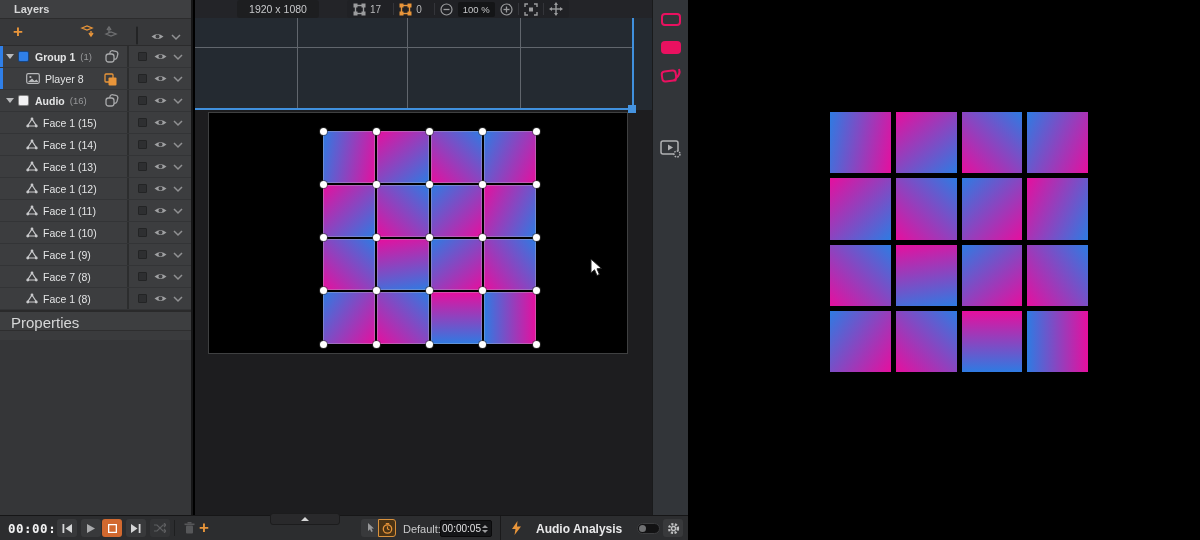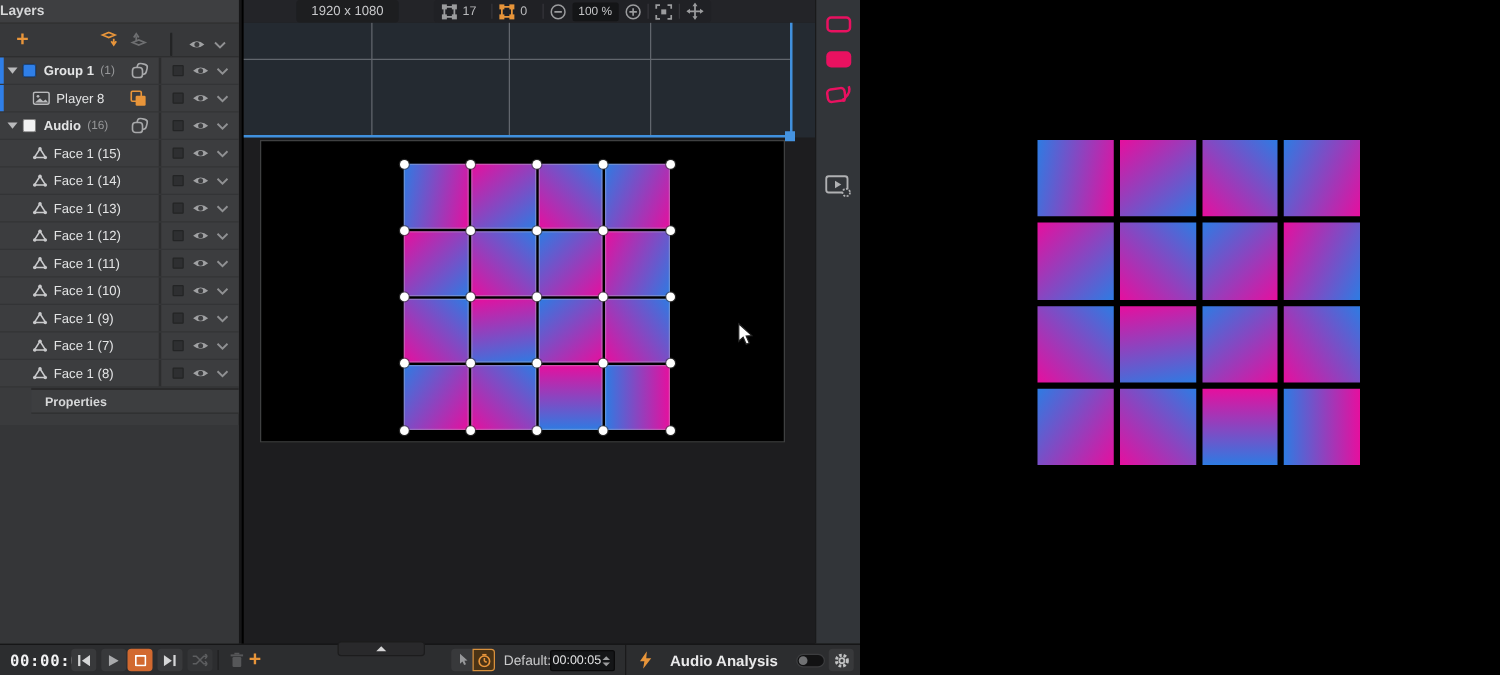--- a/index.html
+++ b/index.html
@@ -4,21 +4,21 @@
 <style>
   * { box-sizing: border-box; margin: 0; padding: 0; }
   html,body { width:1200px; height:540px; background:#000; overflow:hidden;
     font-family:"Liberation Sans", sans-serif; }
   #app { position:relative; width:1200px; height:540px; background:#000; }
 
   
   #layers-panel { position:absolute; left:0; top:0; width:193px; height:515px;
     background:#3a3b3d; border-right:2px solid #161617; }
   .panel-header { height:19px; background:#3e3f41; border-bottom:1px solid #2c2c2d;
-    color:#d6d7d8; font-size:11px; font-weight:bold; line-height:19px; padding-left:0; }
+    color:#d6d7d8; font-size:11px; font-weight:bold; line-height:19px; padding-left:14px; }
   #layers-toolbar { height:27px; background:#37383a; border-bottom:1px solid #2b2b2c;
     position:relative; }
   .tb-plus { position:absolute; left:13px; top:3px; color:#e8953a; font-size:17px; font-weight:bold; line-height:20px; cursor:default;}
   .tb-ico { position:absolute; top:6px; }
   #rows-wrap { position:relative; background:#3c3d3f; }
   .lrow { position:relative; height:22px; border-bottom:1px solid #333436; display:flex; align-items:center; }
   .lrow .selbar { position:absolute; left:0; top:0; width:3px; height:100%; background:transparent; }
   .lrow.selected .selbar { background:#2f7fe8; }
   .disc { width:0; height:0; border-left:4px solid transparent; border-right:4px solid transparent;
     border-top:5px solid #b9babc; margin:0 4px 0 6px; }
@@ -26,22 +26,22 @@
   .lname { color:#e3e4e5; font-size:10.5px; white-space:nowrap; }
   .lname.bold { font-weight:bold; }
   .lcount { color:#97989a; font-size:9.5px; margin-left:5px; }
   .lbadge { position:absolute; left:104px; top:4px; }
   .colgrid { position:absolute; left:127px; top:0; height:100%; width:66px;
     border-left:2px solid #2c2d2e; display:flex; align-items:center; }
   .cb { width:9px; height:9px; background:#2e2f31; border:1px solid #232425; border-radius:1px; margin-left:9px; }
   .eyew { margin-left:7px; display:flex; }
   .chevw { margin-left:6px; display:flex; }
   #properties-header { height:21px; background:#3d3e40; border-top:2px solid #2a2a2b;
-    border-bottom:1px solid #2e2e2f; color:#d6d7d8; font-size:10px; font-weight:bold;
-    line-height:21px; padding-left:11px;margin-left:25px; }
+    border-bottom:1px solid #2e2e2f; color:#d6d7d8; font-size:15px; font-weight:normal;
+    line-height:21px; padding-left:11px; }
   #properties-body { background:#353638; position:absolute; left:0; right:0; bottom:0; top:340px; }
 
   
   #canvas-area { position:absolute; left:195px; top:0; width:457px; height:515px; background:#1d1d1f; }
   #canvas-topbar { position:absolute; left:0; top:0; width:100%; height:18px; background:#232428; }
   #res-box { position:absolute; left:42px; top:0; width:82px; height:18px; background:#1d1e20;
     border-radius:3px; color:#c7c8ca; font-size:10.5px; text-align:center; line-height:18px; }
   #view-cluster { position:absolute; left:152px; top:0; height:18px; background:#202125;
     border-radius:3px; display:flex; align-items:center; padding:0 6px; }
   .vc-num { color:#b9babc; font-size:10px; margin:0 7px 0 4px; }
@@ -418,21 +418,21 @@
           <span class="selbar"></span>
           <span style="width:26px"></span>
           <span style="display:flex;margin-right:5px">
             <svg width="12" height="11" viewBox="0 0 12 11">
               <path d="M6 2 L10.5 9 H1.5 Z" fill="none" stroke="#c9cacc" stroke-width="1.2"></path>
               <circle cx="6" cy="2" r="1.4" fill="#c9cacc"></circle>
               <circle cx="1.8" cy="9" r="1.4" fill="#c9cacc"></circle>
               <circle cx="10.2" cy="9" r="1.4" fill="#c9cacc"></circle>
             </svg>
           </span>
-          <span class="lname">Face 1 (7)</span>
+          <span class="lname">Face 7 (8)</span>
           <div class="colgrid">
             <span class="cb"></span>
             <span class="eyew">
               <svg width="13" height="9" viewBox="0 0 13 9">
                 <path d="M0.5 4.5 Q6.5 -0.5 12.5 4.5 Q6.5 9.5 0.5 4.5Z" fill="#a0a1a3"></path>
                 <circle cx="6.5" cy="4.5" r="2" fill="#3c3d3f"></circle>
               </svg>
             </span>
             <span class="chevw">
               <svg width="10" height="8" viewBox="0 0 10 8">

